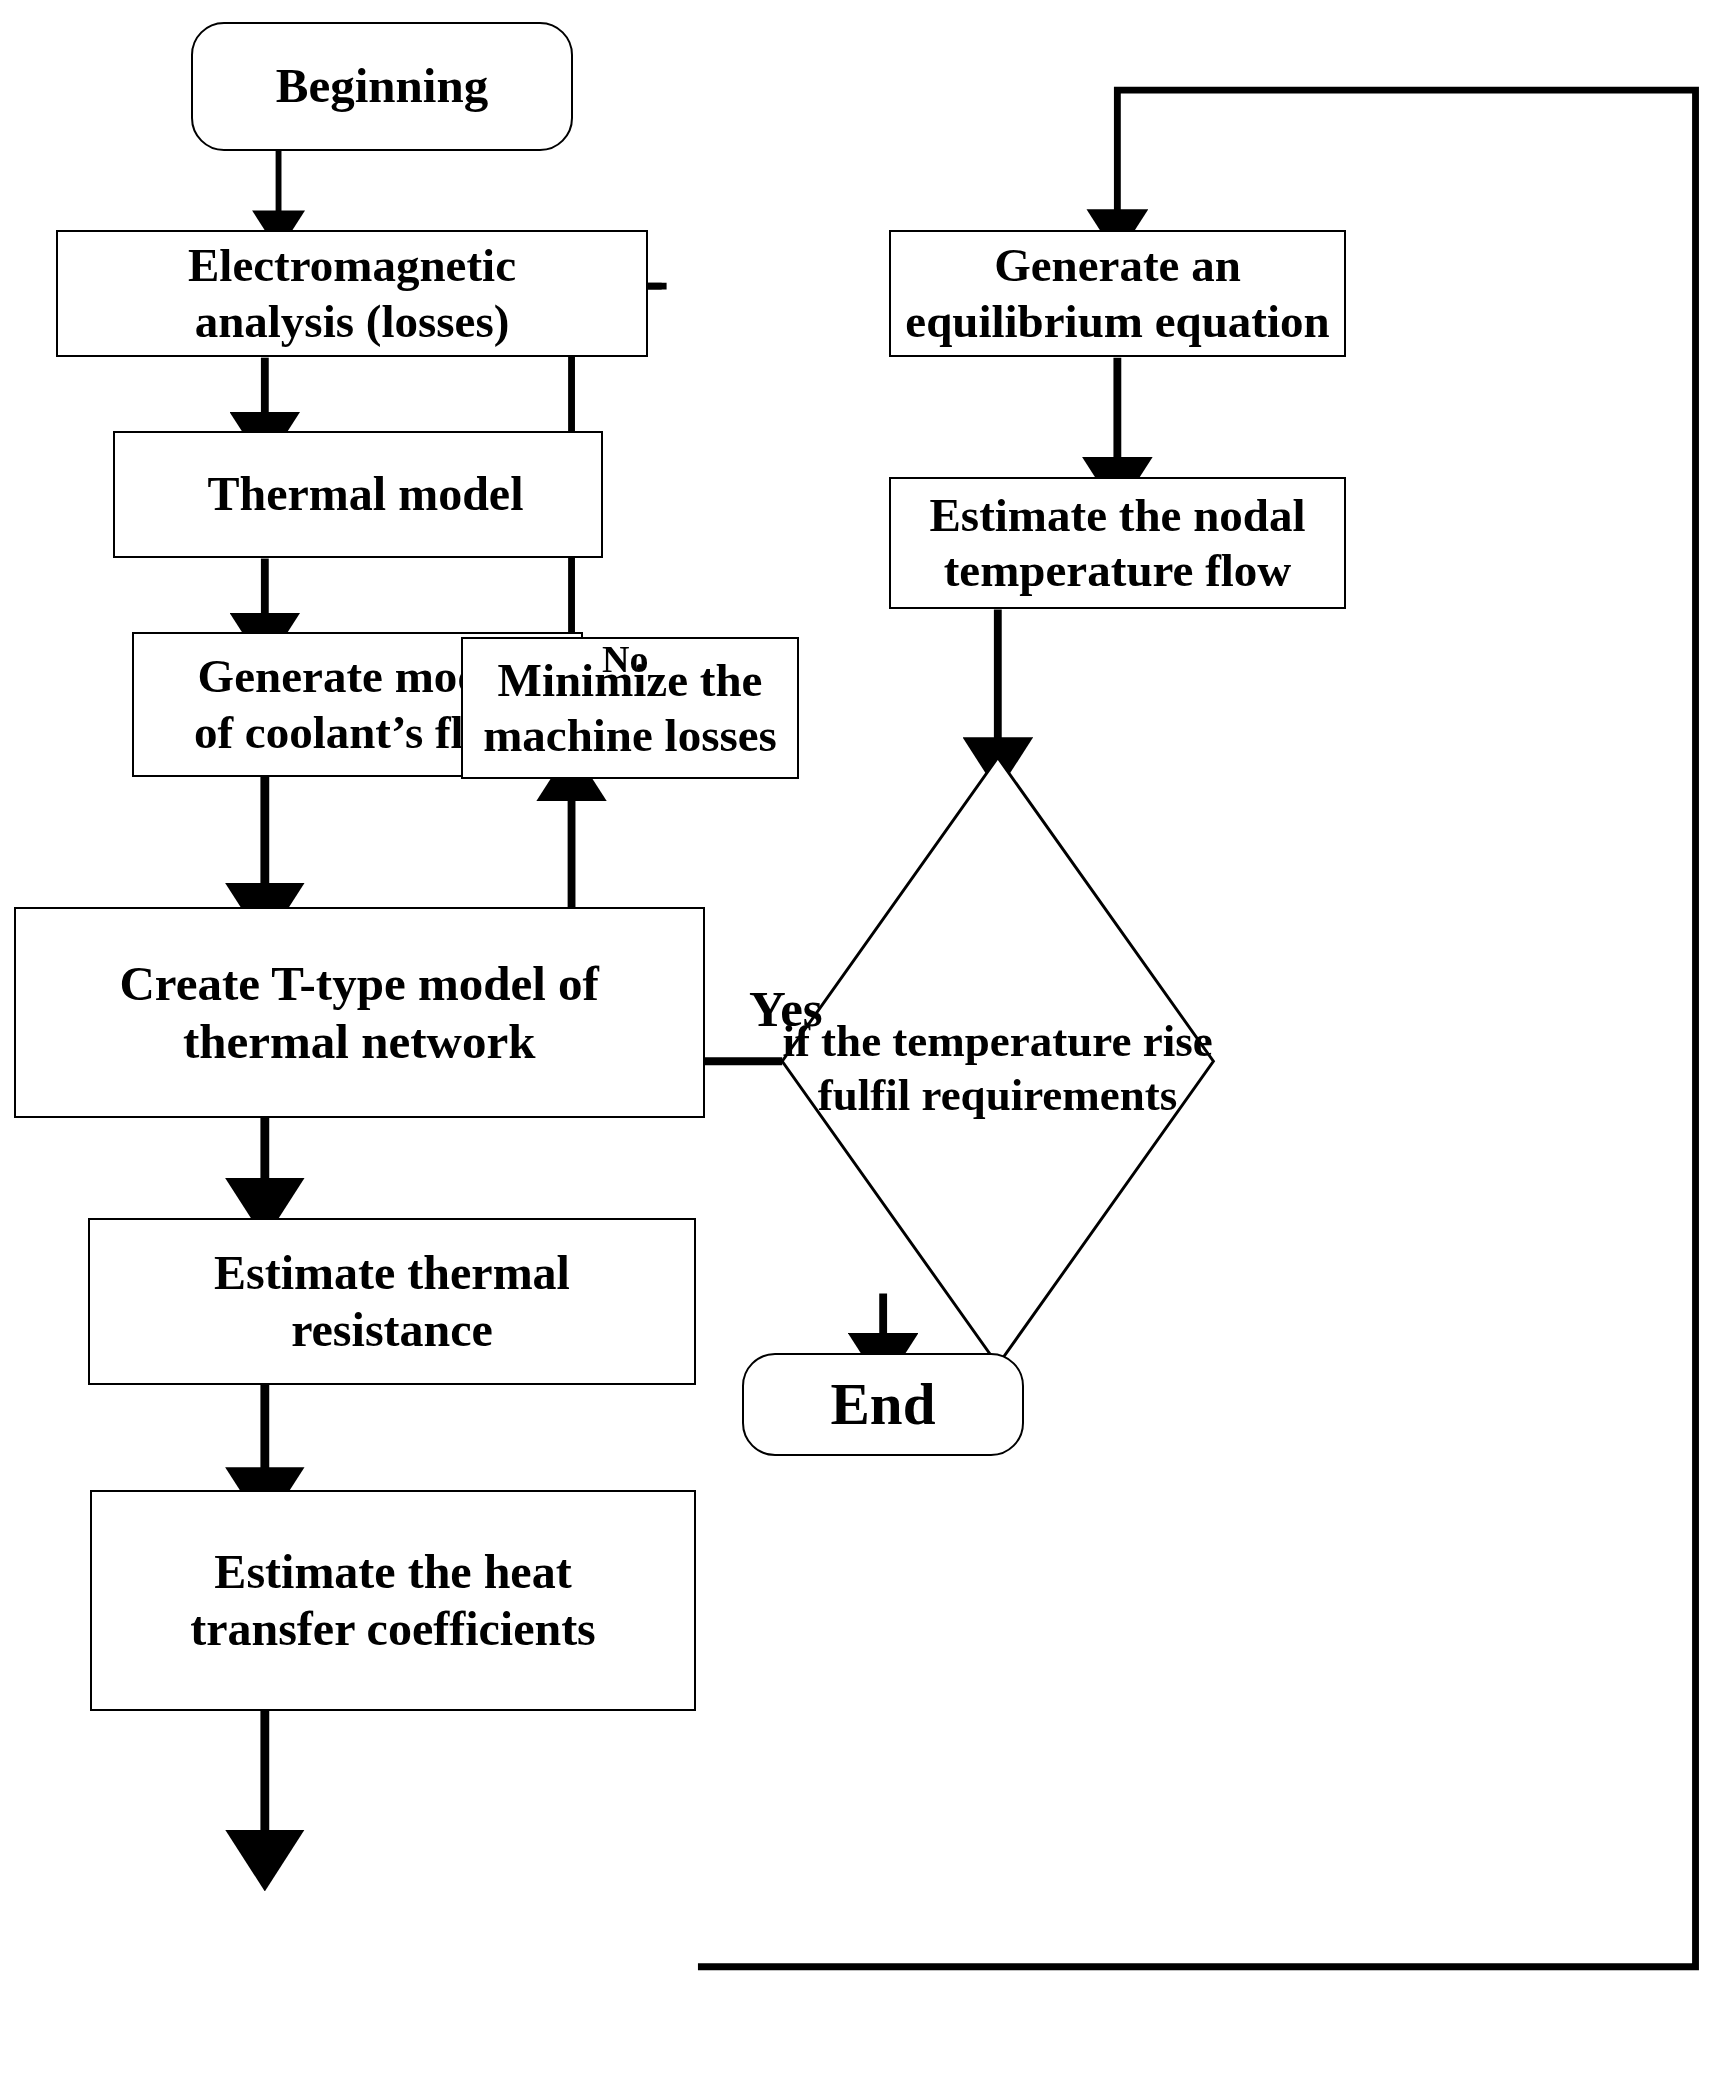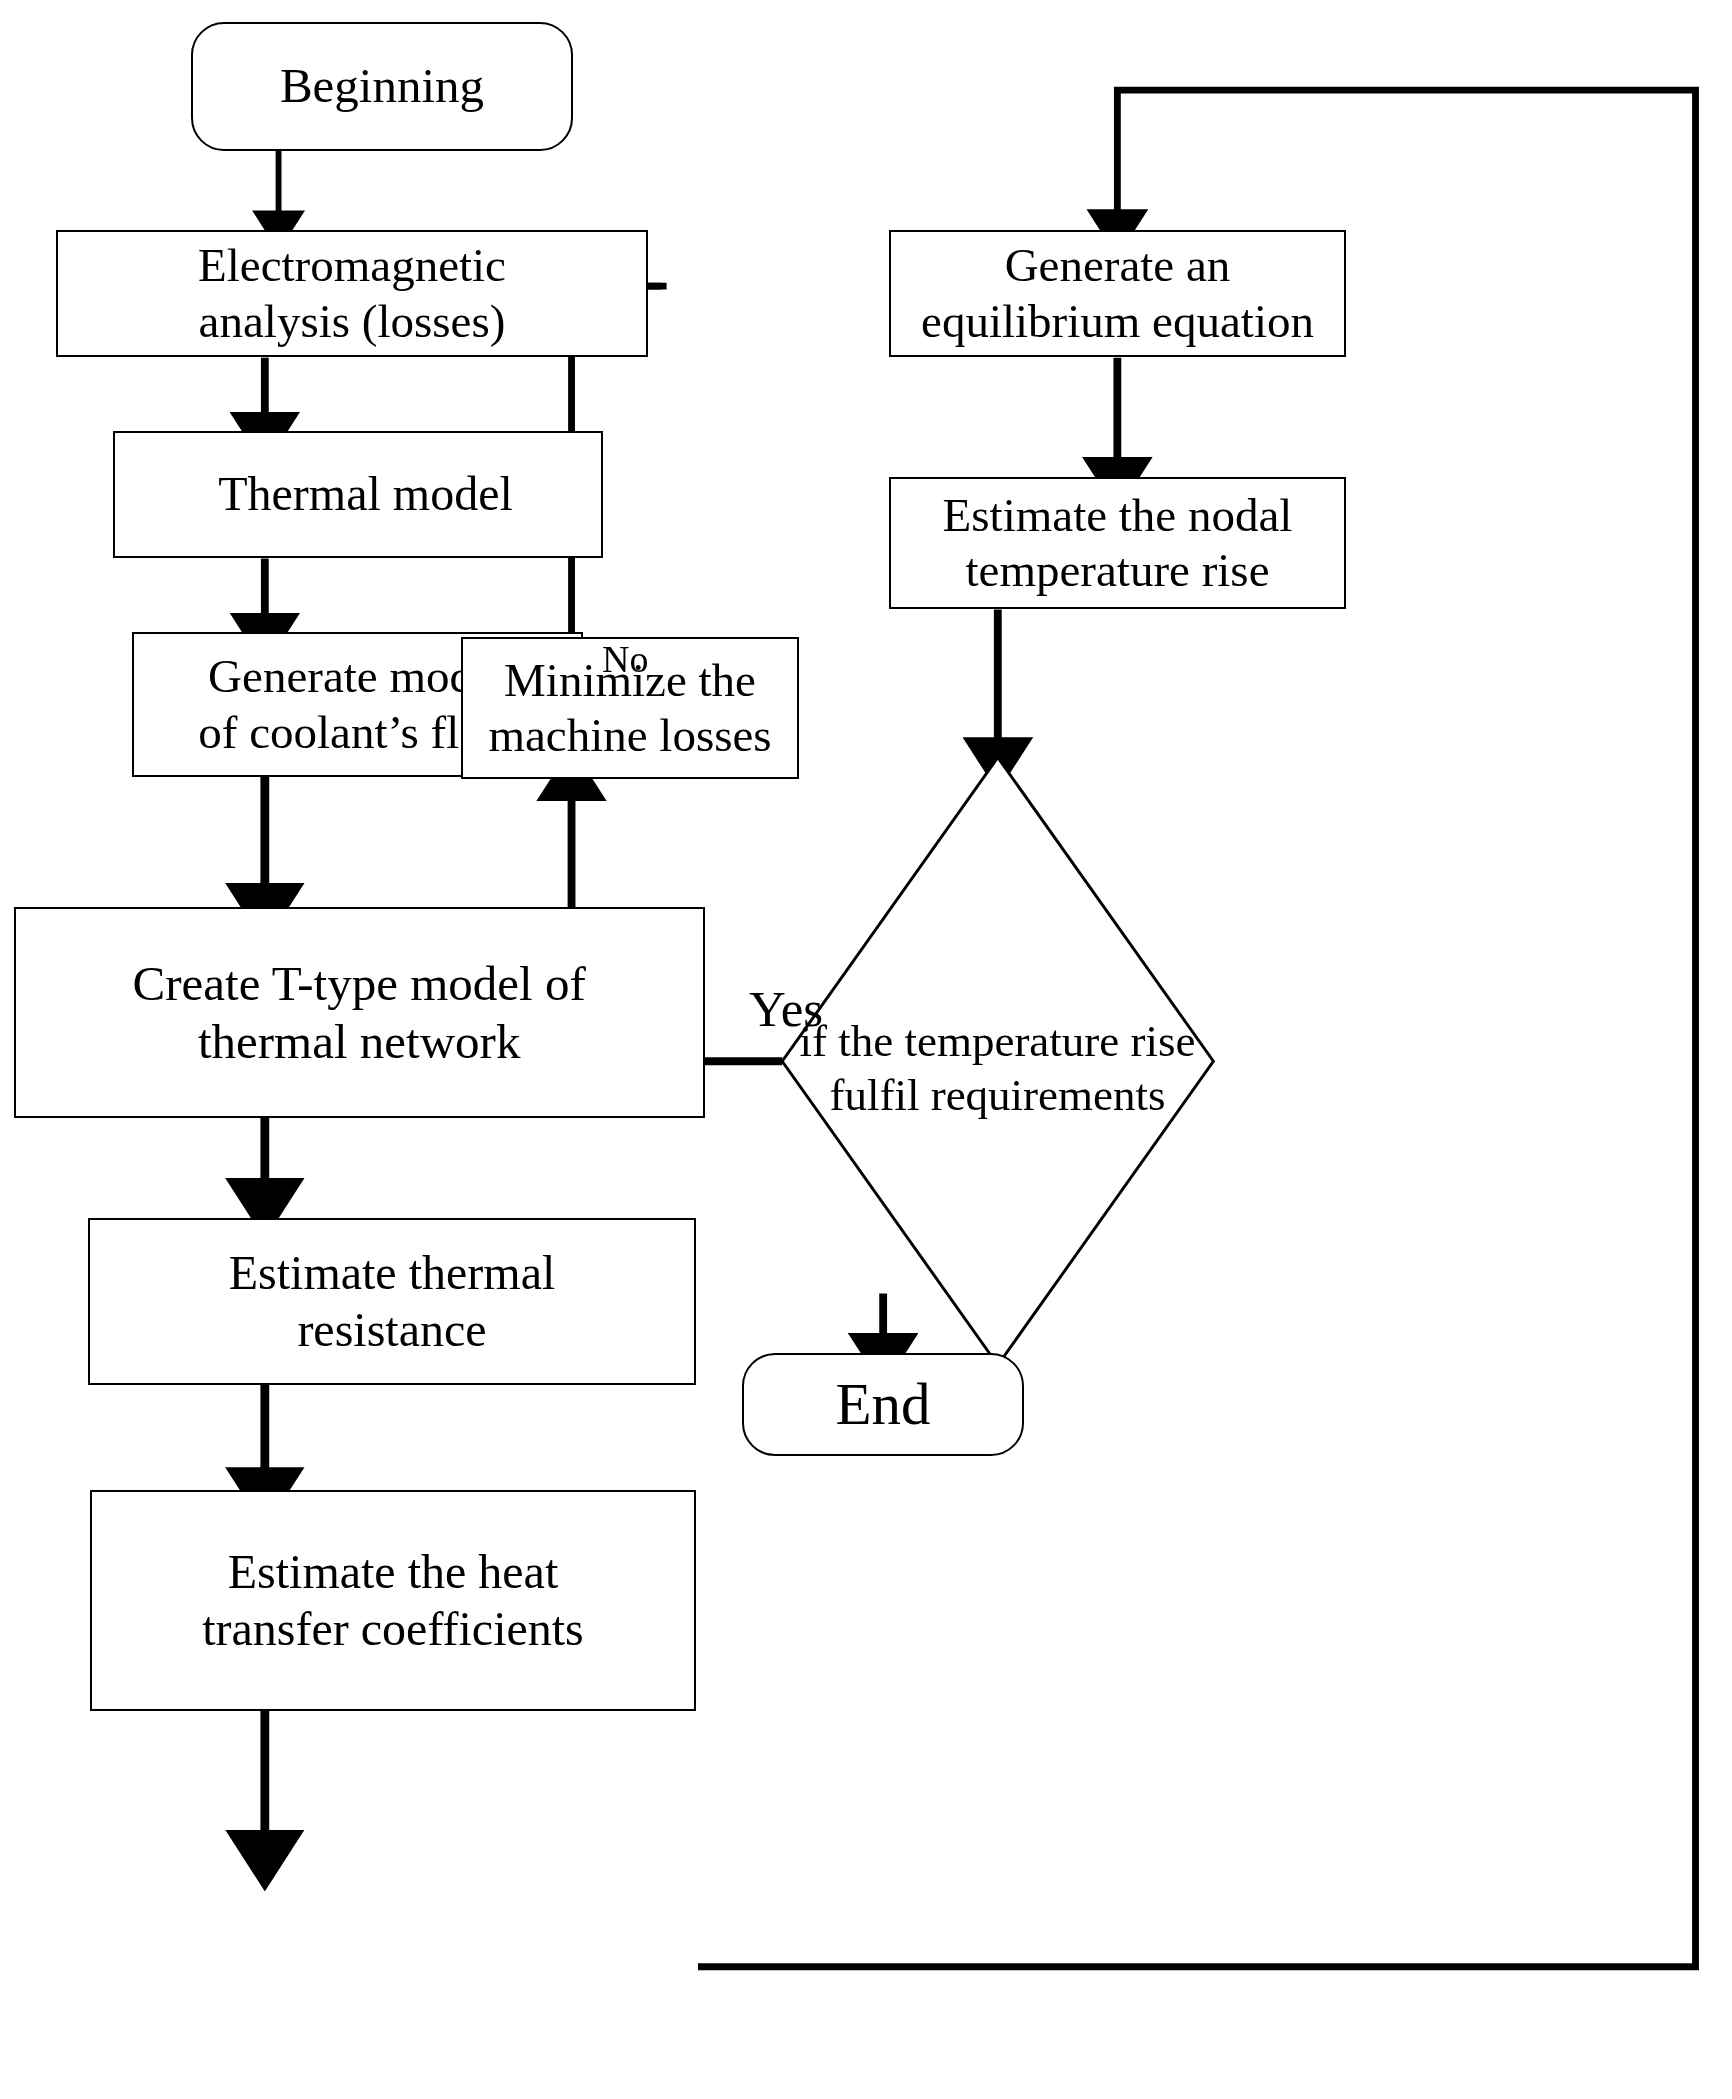--- a/index.html
+++ b/index.html
@@ -10,20 +10,21 @@
   }
   body {
     font-family: "Liberation Serif", "DejaVu Serif", serif;
   }
   #canvas {
     position: relative;
     width: 1733px;
     height: 2099px;
     background: #ffffff;
     overflow: hidden;
+    font-weight: bold;
   }
   svg.edges {
     position: absolute;
     left: 0;
     top: 0;
     width: 1733px;
     height: 2099px;
     pointer-events: none;
   }
   .node {
@@ -135,21 +136,21 @@
 resistance</div>
 
   <div class="node process" style="left:90px; top:1490px; width:606px; height:221px; font-size:48px;">Estimate the heat
 transfer coefficients</div>
 
 
   <div class="node process" style="left:889px; top:230px; width:457px; height:127px; font-size:47px;">Generate an
 equilibrium equation</div>
 
   <div class="node process" style="left:889px; top:477px; width:457px; height:132px; font-size:47px;">Estimate the nodal
-temperature rise</div>
+temperature flow</div>
 
   <div class="node process" style="left:461px; top:637px; width:338px; height:142px; font-size:47px;">Minimize the
 machine losses</div>
 
   <div class="node terminal" style="left:742px; top:1353px; width:282px; height:103px; font-size:59px;">End</div>
 
   <div class="decision" style="left:782px; top:758px; width:431px; height:608px;">
     <span class="dtext" style="font-size:45px;">if the temperature rise
 fulfil requirements</span>
   </div>

